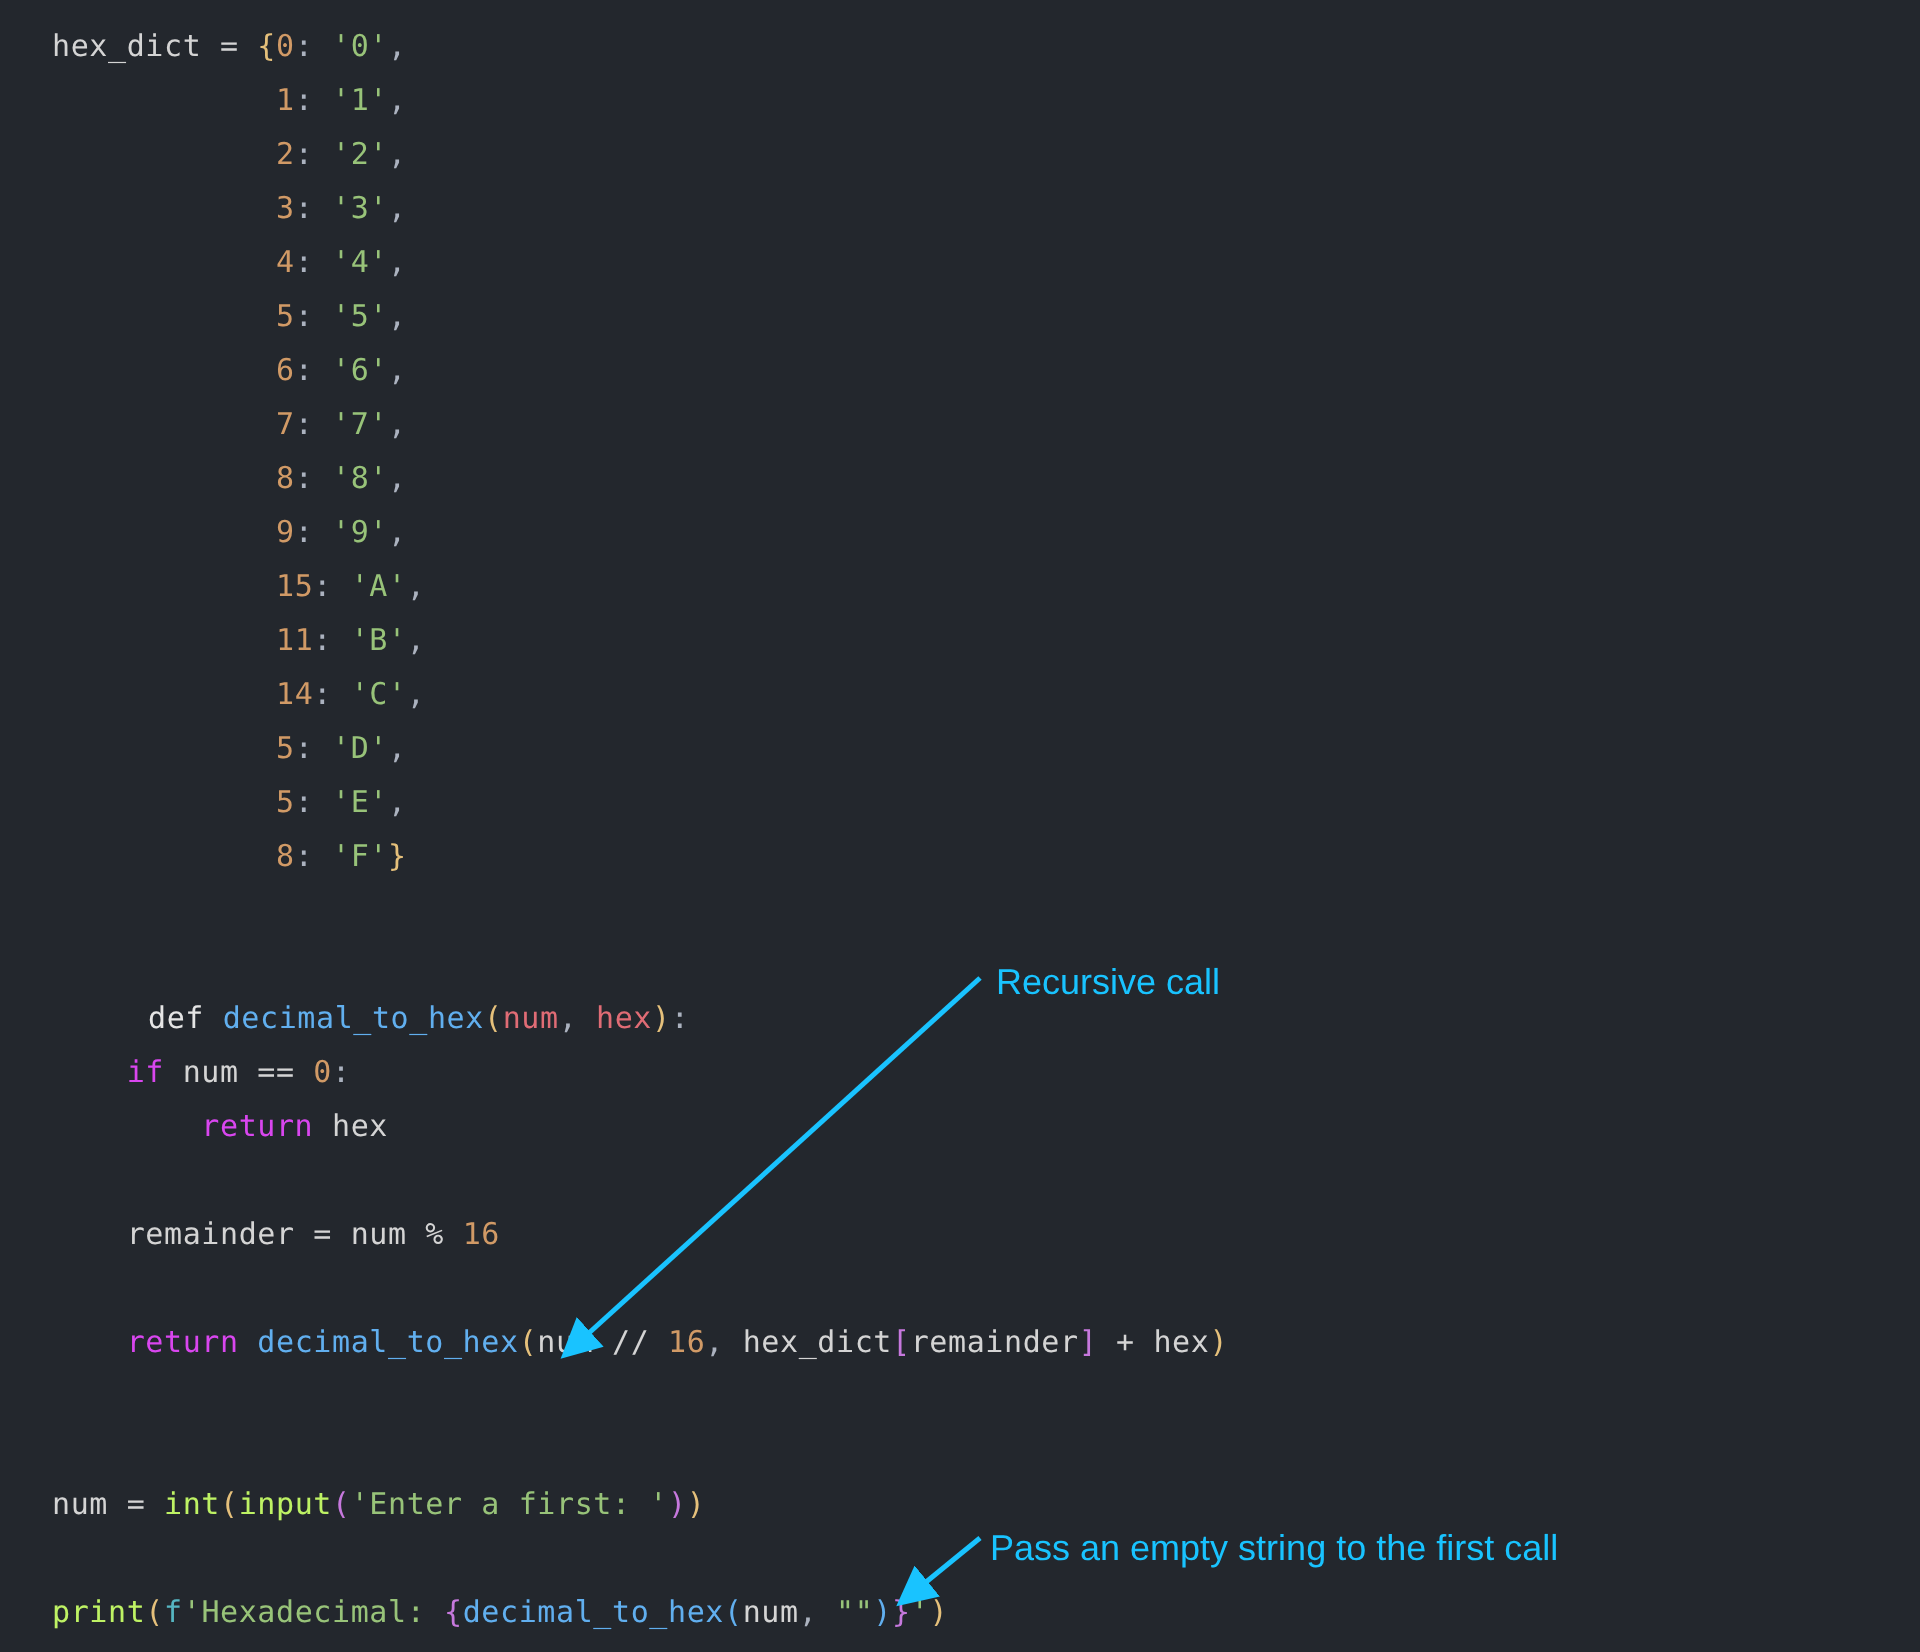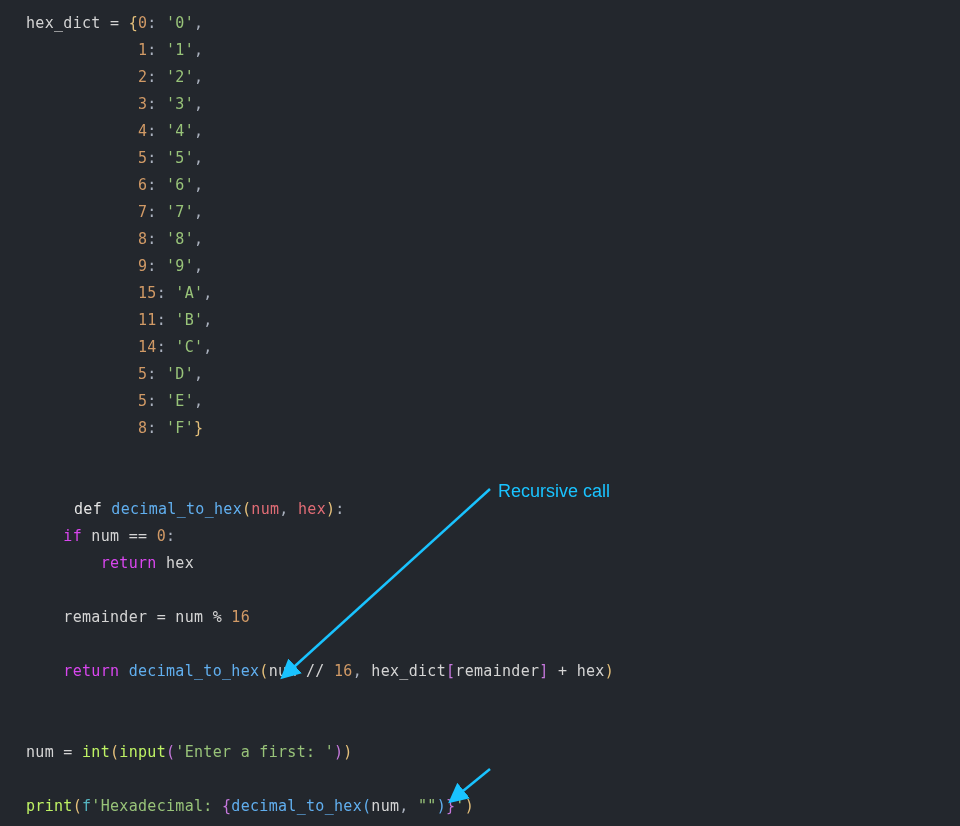--- a/index.html
+++ b/index.html
@@ -98,13 +98,14 @@
   <svg width="960" height="826">
     <defs>
       <marker id="arrowhead" markerWidth="8" markerHeight="8" refX="6" refY="4" orient="auto">
         <path d="M0,0 L8,4 L0,8 Z" class="arrow-head"></path>
       </marker>
     </defs>
     <line x1="490" y1="489" x2="284" y2="676" class="arrow-line" marker-end="url(#arrowhead)"></line>
     <line x1="490" y1="769" x2="452" y2="800" class="arrow-line" marker-end="url(#arrowhead)"></line>
   </svg>
   <div class="annotation-text" style="left:498px; top:466px;">Recursive call</div>
+  <div class="annotation-text" style="left:495px; top:749px;">Pass an empty string to the first call</div>
 </div>
 
 </body></html>

